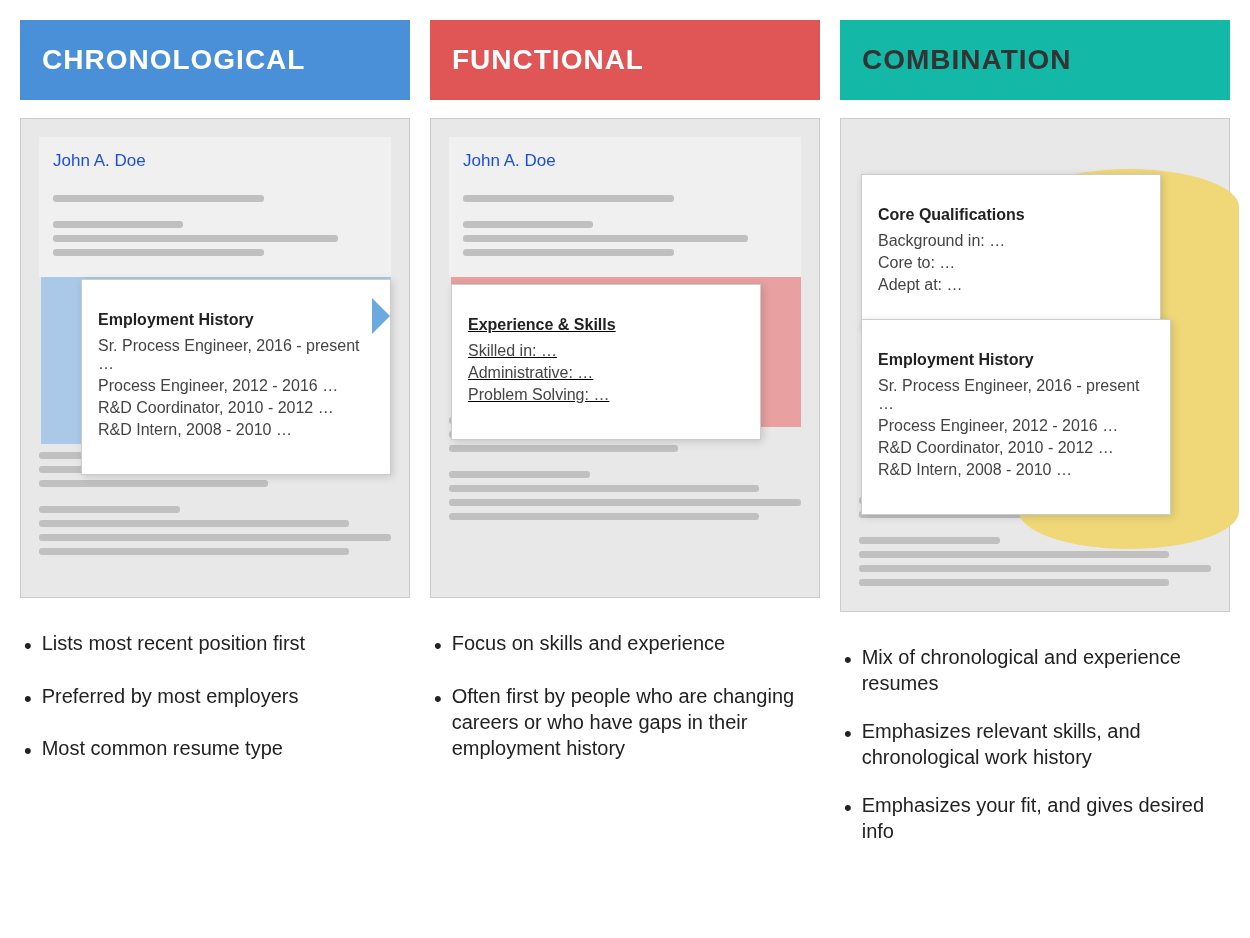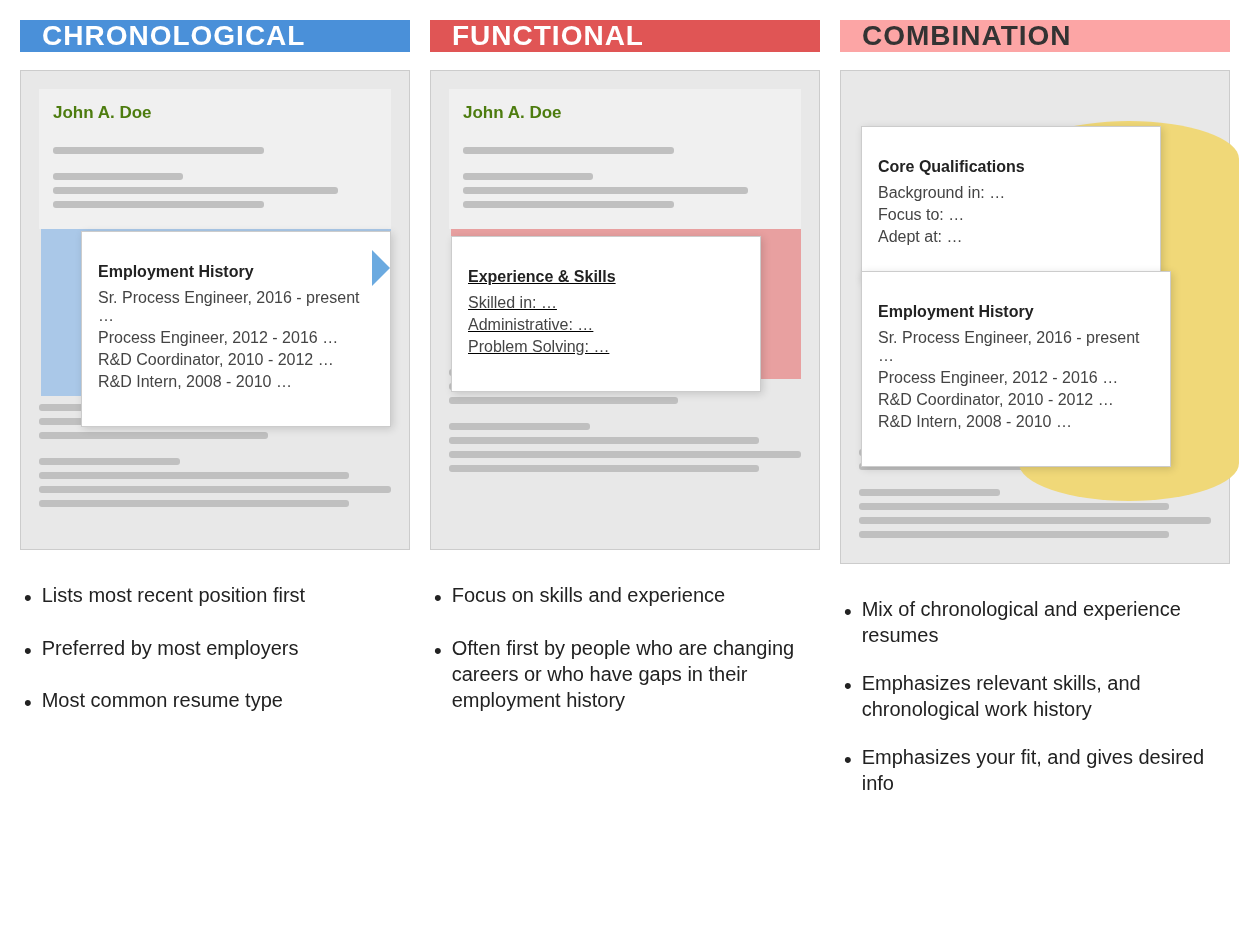--- a/index.html
+++ b/index.html
@@ -19,30 +19,30 @@
 
     .column {
       flex: 1;
       display: flex;
       flex-direction: column;
     }
 
     
     .badge {
       display: inline-block;
-      padding: 0 22px;
+      padding: 24px 22px;
       font-size: 28px;
       font-weight: bold;
       color: #fff;
       margin-bottom: 18px;
       letter-spacing: 1px;
     }
     .badge-blue { background: #4a90d9; }
     .badge-red { background: #e05555; }
-    .badge-yellow { background: #fca5a5; color: #333; }
+    .badge-yellow { background: #14b8a6; color: #333; }
 
     
     .resume-mockup {
       background: #e8e8e8;
       border: 1px solid #ccc;
       padding: 18px 18px 18px 18px;
       position: relative;
       min-height: 480px;
       margin-bottom: 24px;
       overflow: visible;
@@ -149,22 +149,22 @@
     }
     .popup-card p {
       font-size: 16px;
       color: #444;
       margin-bottom: 4px;
     }
 
     
     .resume-name {
       font-size: 17px;
-      font-weight: bold;
-      color: #4d7c0f;
+      font-weight: normal;
+      color: #1d4ed8;
       margin-bottom: 24px;
     }
 
     
     .bullets {
       margin-top: 8px;
       padding-left: 4px;
     }
     .bullet-item {
       display: flex;
@@ -299,21 +299,21 @@
   <div class="column">
     <div class="badge badge-yellow">COMBINATION</div>
 
     <div class="resume-mockup">
 
       <div class="tab-behind-yellow"></div>
 
       <div class="popup-card popup-yellow-top" style="z-index:10;">
         <h3>Core Qualifications</h3>
         <p>Background in: …</p>
-        <p>Focus to: …</p>
+        <p>Core to: …</p>
         <p>Adept at: …</p>
       </div>
 
       <div class="popup-card popup-yellow-bottom" style="z-index:10;">
         <h3>Employment History</h3>
         <p>Sr. Process Engineer, 2016 - present …</p>
         <p>Process Engineer, 2012 - 2016 …</p>
         <p>R&amp;D Coordinator, 2010 - 2012 …</p>
         <p>R&amp;D Intern, 2008 - 2010 …</p>
       </div>

